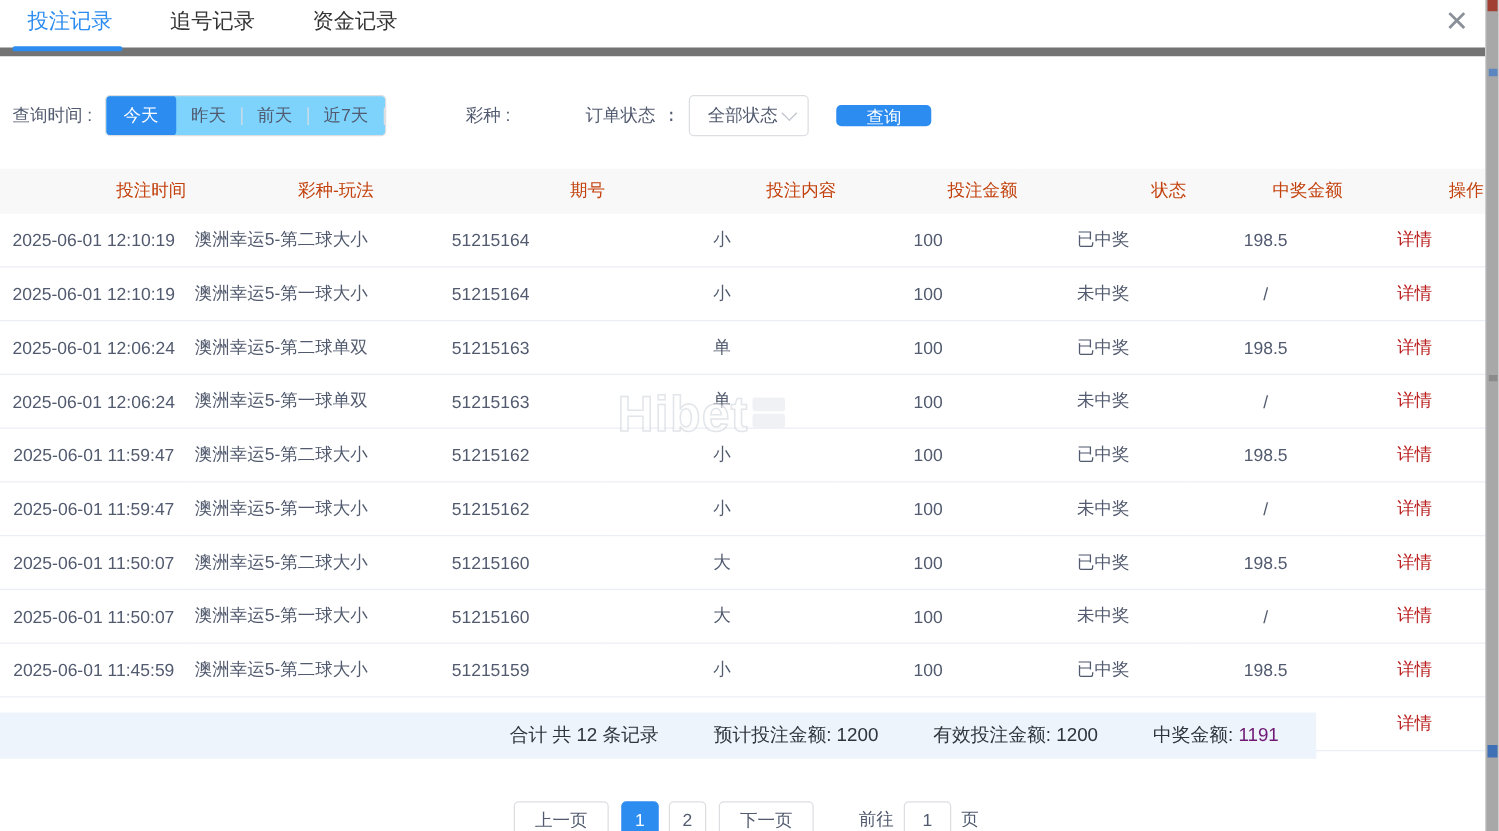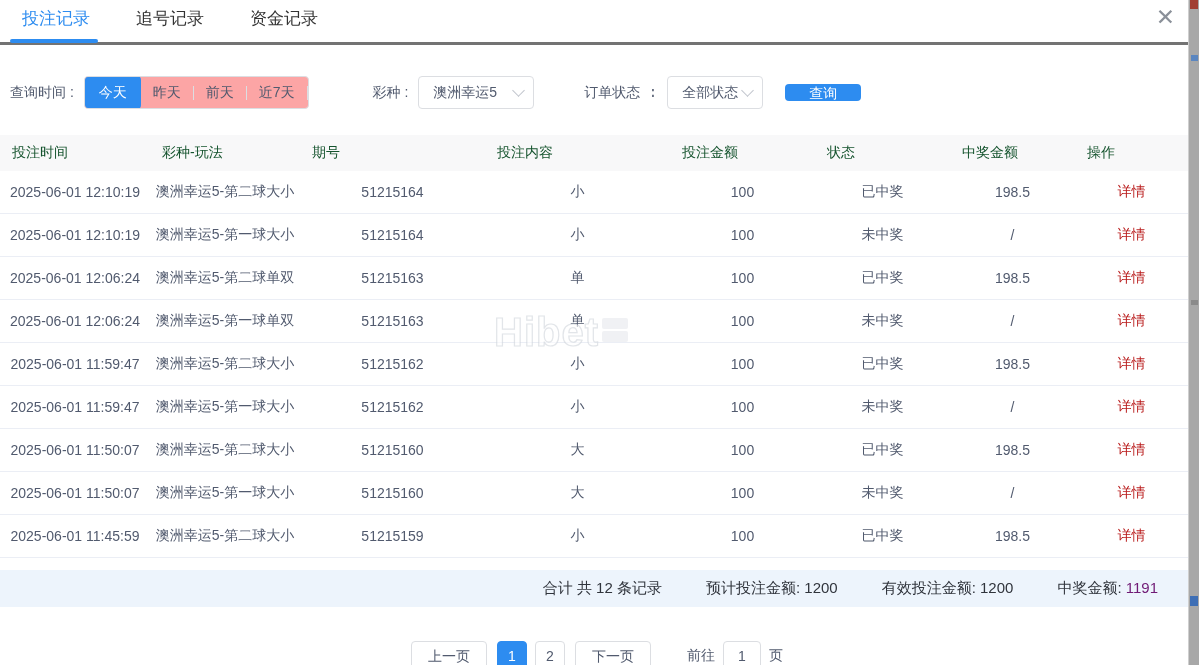--- a/index.html
+++ b/index.html
@@ -2,56 +2,56 @@
 <html><head>
 <meta charset="utf-8">
 <style>
   html,body{margin:0;padding:0;}
   body{
     width:1199px;height:665px;overflow:hidden;background:#fff;position:relative;
     font-family:"Liberation Sans","DejaVu Sans",sans-serif;
     -webkit-font-smoothing:antialiased;
   }
   
-  .tabbar{position:absolute;top:0;left:0;width:1188px;height:45px;border-bottom:3px solid #737373;
+  .tabbar{position:absolute;top:0;left:0;width:1188px;height:45px;border-bottom:7px solid #737373;
     display:flex;align-items:center;padding-left:22px;box-sizing:border-box;}
   .tab{font-size:17px;color:#333;margin-right:46px;position:relative;height:45px;line-height:40px;cursor:pointer;white-space:nowrap;}
   .tab.active{color:#2d8cf0;}
   .tab.active::after{content:"";position:absolute;left:-12px;right:-8px;bottom:1px;height:4px;border-radius:3px;background:#2d8cf0;}
   .close-btn{position:absolute;top:6px;right:24px;font-size:23px;color:#8a9099;cursor:pointer;line-height:1;font-weight:400;}
   
   .filters{position:absolute;top:76px;left:10px;height:33px;display:flex;align-items:center;font-size:14px;color:#515a6e;white-space:nowrap;}
   .filter-label{margin-right:10px;}
   .ml40{margin-left:64px;}
   .ml50{margin-left:50px;font-family:Liberation Mono, monospace;}
-  .time-group{display:flex;align-items:center;border:1px solid #dcdee2;border-radius:4px;height:33px;box-sizing:border-box;background:#fca5a5;overflow:hidden;}
+  .time-group{display:flex;align-items:center;border:1px solid #dcdee2;border-radius:4px;height:33px;box-sizing:border-box;background:#7dd3fc;overflow:hidden;}
   .time-option{padding:0 12px;line-height:31px;cursor:pointer;color:#515a6e;}
   .time-option.active{background:#2d8cf0;color:#fff;border-radius:4px;height:33px;line-height:33px;padding:0 14px;}
   .time-sep{width:1px;height:14px;background:#dcdee2;}
   .select{display:flex;align-items:center;justify-content:space-between;border:1px solid #dcdee2;border-radius:4px;
     height:33px;box-sizing:border-box;padding:0 10px 0 14px;background:#fff;cursor:pointer;margin-right:0;}
   .select.lottery{width:116px;}
   .select.status{width:96px;}
   .chevron-down{width:8px;height:8px;border-right:1px solid #c0c4cc;border-bottom:1px solid #c0c4cc;
     transform:rotate(45deg);margin-top:-4px;flex:none;}
   .search-btn{width:76px;height:17px;background:#2d8cf0;color:#fff;border:none;border-radius:4px;font-size:14px;cursor:pointer;margin-left:22px;font-family:inherit;}
   
   .records-table{position:absolute;top:135px;left:0;width:1188px;border-collapse:collapse;table-layout:fixed;font-size:14px;}
-  .records-table th{height:34px;background:#f8f8f9;color:#14532d;font-weight:400;text-align:left;padding-left:12px;}
+  .records-table th{height:34px;background:#f8f8f9;color:#c2410c;font-weight:400;text-align:right;padding-left:12px;}
   .records-table td{height:40px;border-bottom:1px solid #ebeef5;color:#515a6e;text-align:center;white-space:nowrap;overflow:hidden;}
   .red-text{color:#701a75;}
   .detail-link{color:#b91c1c;cursor:pointer;}
   
   .watermark{position:absolute;top:312px;left:494px;display:flex;align-items:flex-start;pointer-events:none;z-index:5;}
   .watermark-text{font-size:40px;font-weight:700;letter-spacing:1px;color:rgba(255,255,255,0.55);
     -webkit-text-stroke:1.2px rgba(198,204,212,0.5);font-style:normal;line-height:1;}
   .watermark-seal{margin-left:3px;margin-top:6px;display:flex;flex-direction:column;gap:2px;}
   .watermark-seal i{display:block;width:26px;height:11px;background:rgba(200,206,214,0.28);border-radius:2px;}
   
-  .summary{position:absolute;top:570px;left:0;width:1188px;height:37px;background:#edf4fc;display:flex;align-items:center;
+  .summary{position:absolute;top:570px;left:0;width:1053px;height:37px;background:#edf4fc;display:flex;align-items:center;
     justify-content:flex-end;gap:44px;padding-right:30px;box-sizing:border-box;font-size:15px;color:#30343c;white-space:nowrap;}
   
   .pagination{position:absolute;top:641px;left:0;width:1188px;display:flex;align-items:center;justify-content:center;
     font-size:14px;color:#515a6e;}
   .pg-btn{border:1px solid #dcdee2;border-radius:4px;height:30px;line-height:28px;padding:0 16px;background:#fff;
     box-sizing:border-box;cursor:pointer;margin:0 6px;}
   .pg-num{width:30px;height:30px;line-height:28px;text-align:center;border:1px solid #dcdee2;border-radius:4px;background:#fff;
     box-sizing:border-box;cursor:pointer;margin:0 4px;}
   .pg-num.active{background:#2d8cf0;border-color:#2d8cf0;color:#fff;}
   .pg-goto{margin-left:30px;display:flex;align-items:center;gap:8px;}
@@ -81,24 +81,20 @@
       <span class="time-option active">今天</span>
       <span class="time-option">昨天</span>
       <span class="time-sep"></span>
       <span class="time-option">前天</span>
       <span class="time-sep"></span>
       <span class="time-option">近7天</span>
       <span class="time-sep"></span>
     </div>
 
   <span class="filter-label ml40">彩种 :</span>
-  <div class="select lottery">
-    <span>澳洲幸运5</span>
-    <span class="chevron-down"></span>
-  </div>
 
   <span class="filter-label ml50">订单状态 :</span>
   <div class="select status">
     <span>全部状态</span>
     <span class="chevron-down"></span>
   </div>
 
   <button class="search-btn">查询</button>
 </div>
 

